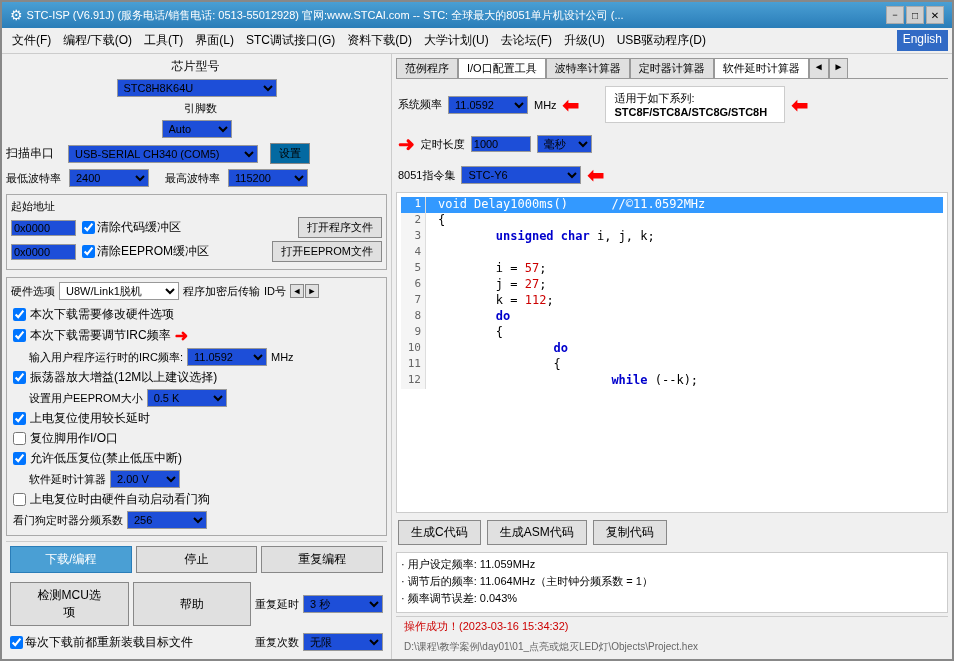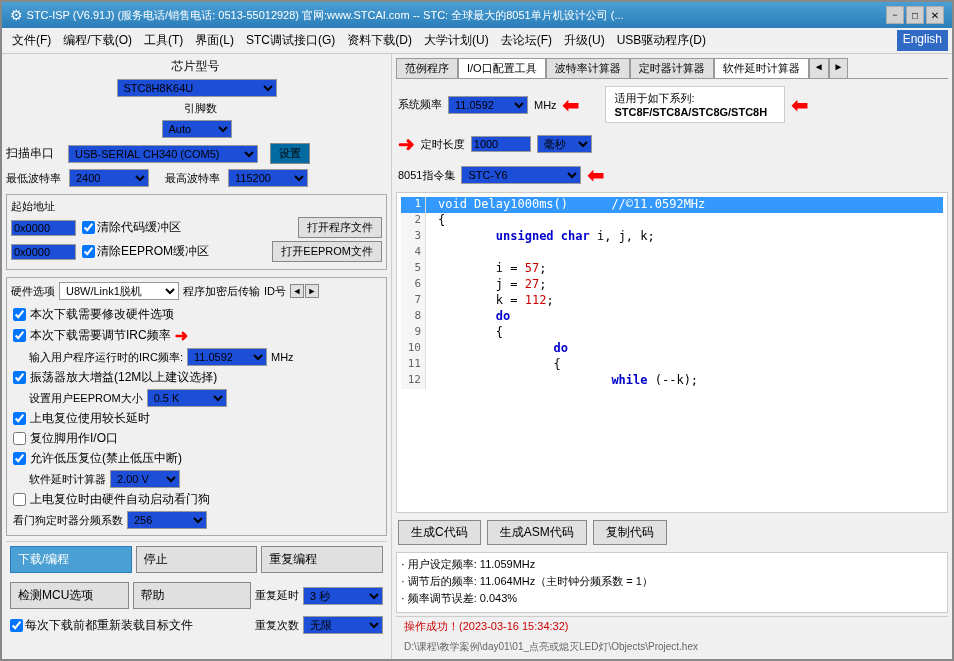--- a/index.html
+++ b/index.html
@@ -61,21 +61,21 @@
     .eeprom-select { width: 80px; }
     
     .voltage-row { display: flex; align-items: center; gap: 4px; margin-left: 16px; }
     .voltage-select { width: 70px; }
     
     .watchdog-row { display: flex; align-items: center; gap: 4px; }
     .watchdog-select { width: 80px; }
     
     
     .bottom-buttons { display: flex; gap: 4px; padding: 4px; border-top: 1px solid #ccc; }
-    .action-btn { flex: 1; padding: 4px 7px; font-size: 12px; border: 1px solid #888; background: #e0e0e0; cursor: pointer; text-align: left; }
+    .action-btn { flex: 1; padding: 4px 24px; font-size: 12px; border: 1px solid #888; background: #e0e0e0; cursor: pointer; text-align: center; }
     .action-btn.blue { background: #4a9fd4; color: white; border-color: #2a7db8; }
     
     .bottom-row2 { display: flex; gap: 4px; padding: 2px 4px; }
     .bottom-row3 { display: flex; gap: 4px; padding: 2px 4px; align-items: center; }
     
     
     .right-panel { flex: 1; display: flex; flex-direction: column; background: #f0f0f0; padding: 4px; gap: 3px; overflow: hidden; }
     
     .tabs-row { display: flex; gap: 0; border-bottom: 1px solid #999; }
     .tab { padding: 2px 8px; font-size: 11px; border: 1px solid #999; border-bottom: none; background: #e0e0e0; cursor: pointer; }

